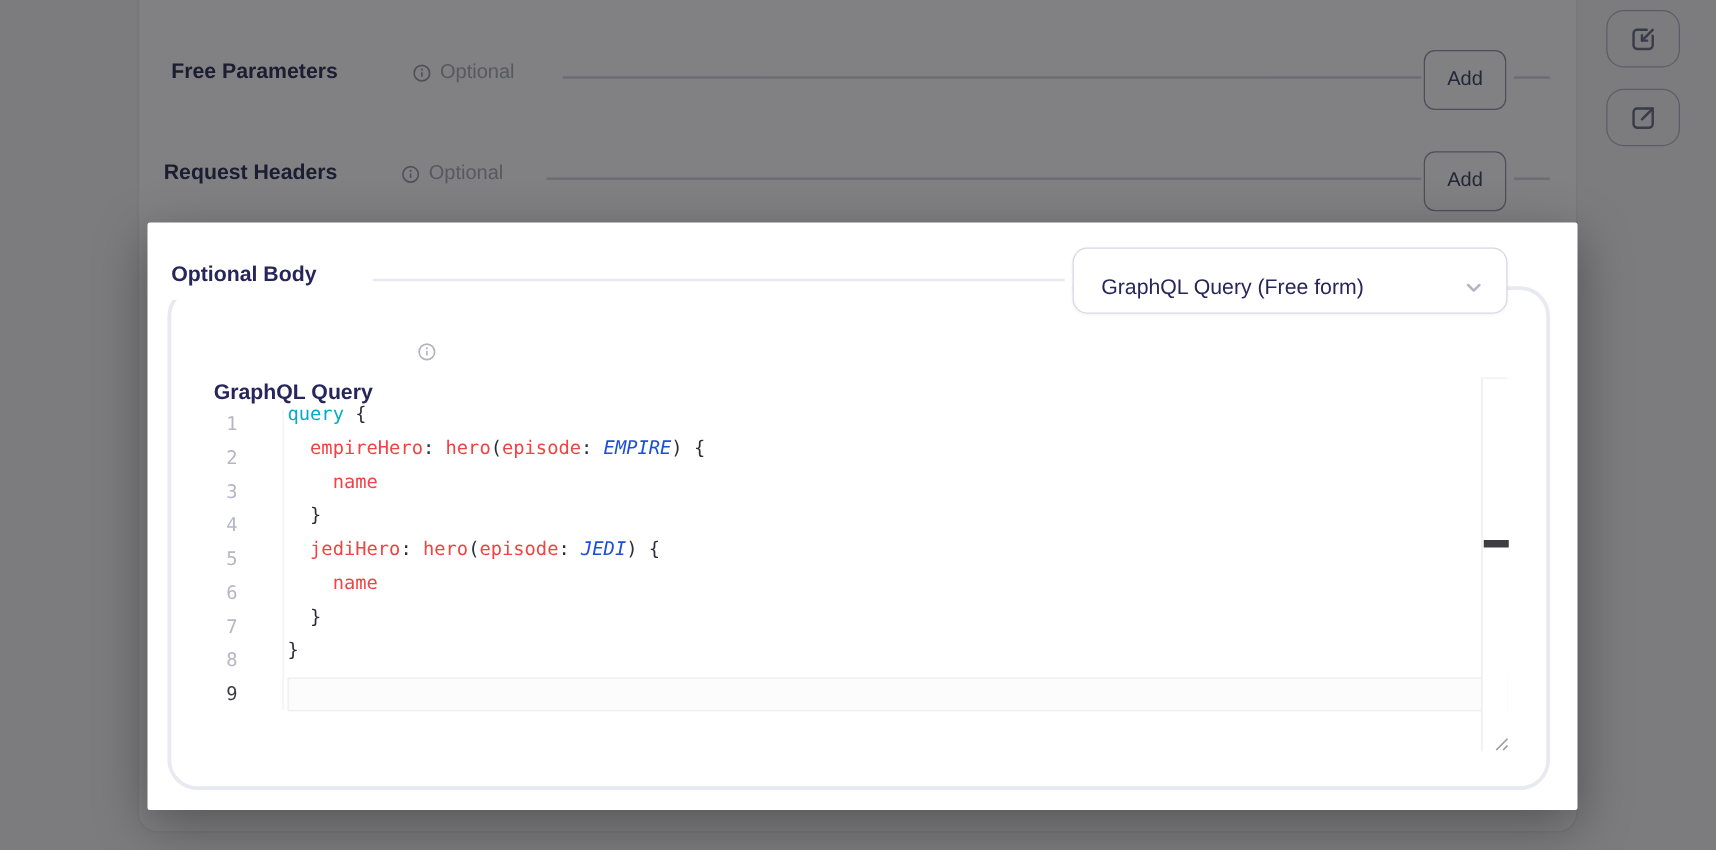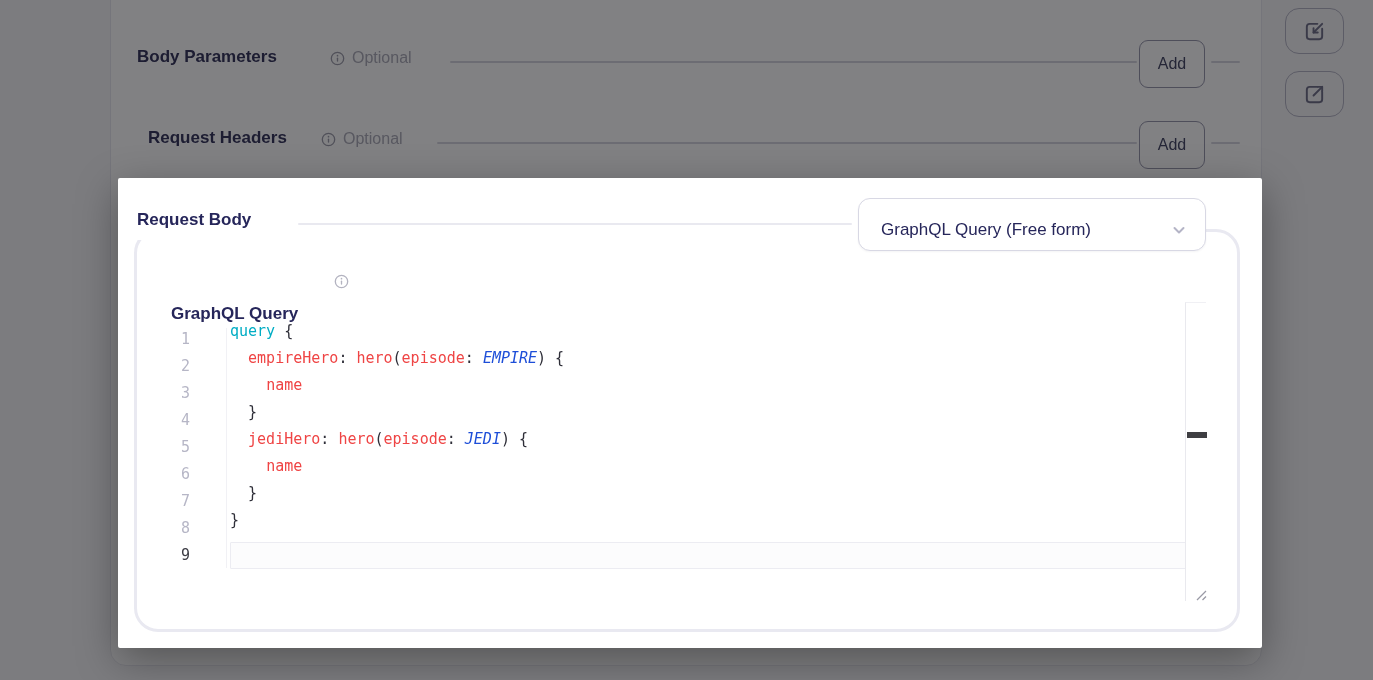--- a/index.html
+++ b/index.html
@@ -63,32 +63,32 @@
   .scroll-thumb { position:absolute; left:1px; top:129px; width:20px; height:6px; background:#3e3e42; cursor:pointer; }
   .resize-grip { position:absolute; left:1076px; top:410px; width:14px; height:14px; cursor:nwse-resize; }
 </style>
 </head>
 <body>
 
 <div class="page">
 
   <div class="card"></div>
 
-  <div class="sec-label" style="left:137px; top:47px;">Body Parameters</div>
+  <div class="sec-label" style="left:137px; top:47px;">Free Parameters</div>
   <svg class="info-icon" style="left:330px; top:51px;" viewBox="0 0 16 16">
     <circle cx="8" cy="8" r="6.6" fill="none" stroke="#9a9aa8" stroke-width="1.4"></circle>
     <circle cx="8" cy="5" r="0.9" fill="#9a9aa8"></circle>
     <rect x="7.3" y="7" width="1.4" height="4.4" rx="0.7" fill="#9a9aa8"></rect>
   </svg>
   <div class="optional" style="left:352px; top:49px;">Optional</div>
   <div class="divider" style="left:450px; top:61px; width:687px;"></div>
   <button class="add-btn" style="left:1139px; top:40px;">Add</button>
   <div class="divider" style="left:1211px; top:61px; width:29px;"></div>
 
-  <div class="sec-label" style="left:148px; top:128px;">Request Headers</div>
+  <div class="sec-label" style="left:131px; top:128px;">Request Headers</div>
   <svg class="info-icon" style="left:321px; top:132px;" viewBox="0 0 16 16">
     <circle cx="8" cy="8" r="6.6" fill="none" stroke="#9a9aa8" stroke-width="1.4"></circle>
     <circle cx="8" cy="5" r="0.9" fill="#9a9aa8"></circle>
     <rect x="7.3" y="7" width="1.4" height="4.4" rx="0.7" fill="#9a9aa8"></rect>
   </svg>
   <div class="optional" style="left:343px; top:130px;">Optional</div>
   <div class="divider" style="left:437px; top:142px; width:700px;"></div>
   <button class="add-btn" style="left:1139px; top:121px;">Add</button>
   <div class="divider" style="left:1211px; top:142px; width:29px;"></div>
 
@@ -107,21 +107,21 @@
     </svg>
   </button>
 
   <div class="overlay"></div>
 
   <div class="modal">
 
     <div class="panel"></div>
     <div class="panel-mask"></div>
 
-    <div class="modal-title">Request Body</div>
+    <div class="modal-title">Optional Body</div>
     <div class="modal-divider"></div>
 
     <div class="dropdown">
       <span class="dropdown-value">GraphQL Query (Free form)</span>
       <svg width="16" height="16" viewBox="0 0 16 16" fill="none" stroke="#b4b4c6" stroke-width="2" stroke-linecap="round" stroke-linejoin="round">
         <path d="M3.5 6l4.5 4.5L12.5 6"></path>
       </svg>
     </div>
 
     <div class="editor-label">GraphQL Query</div>

